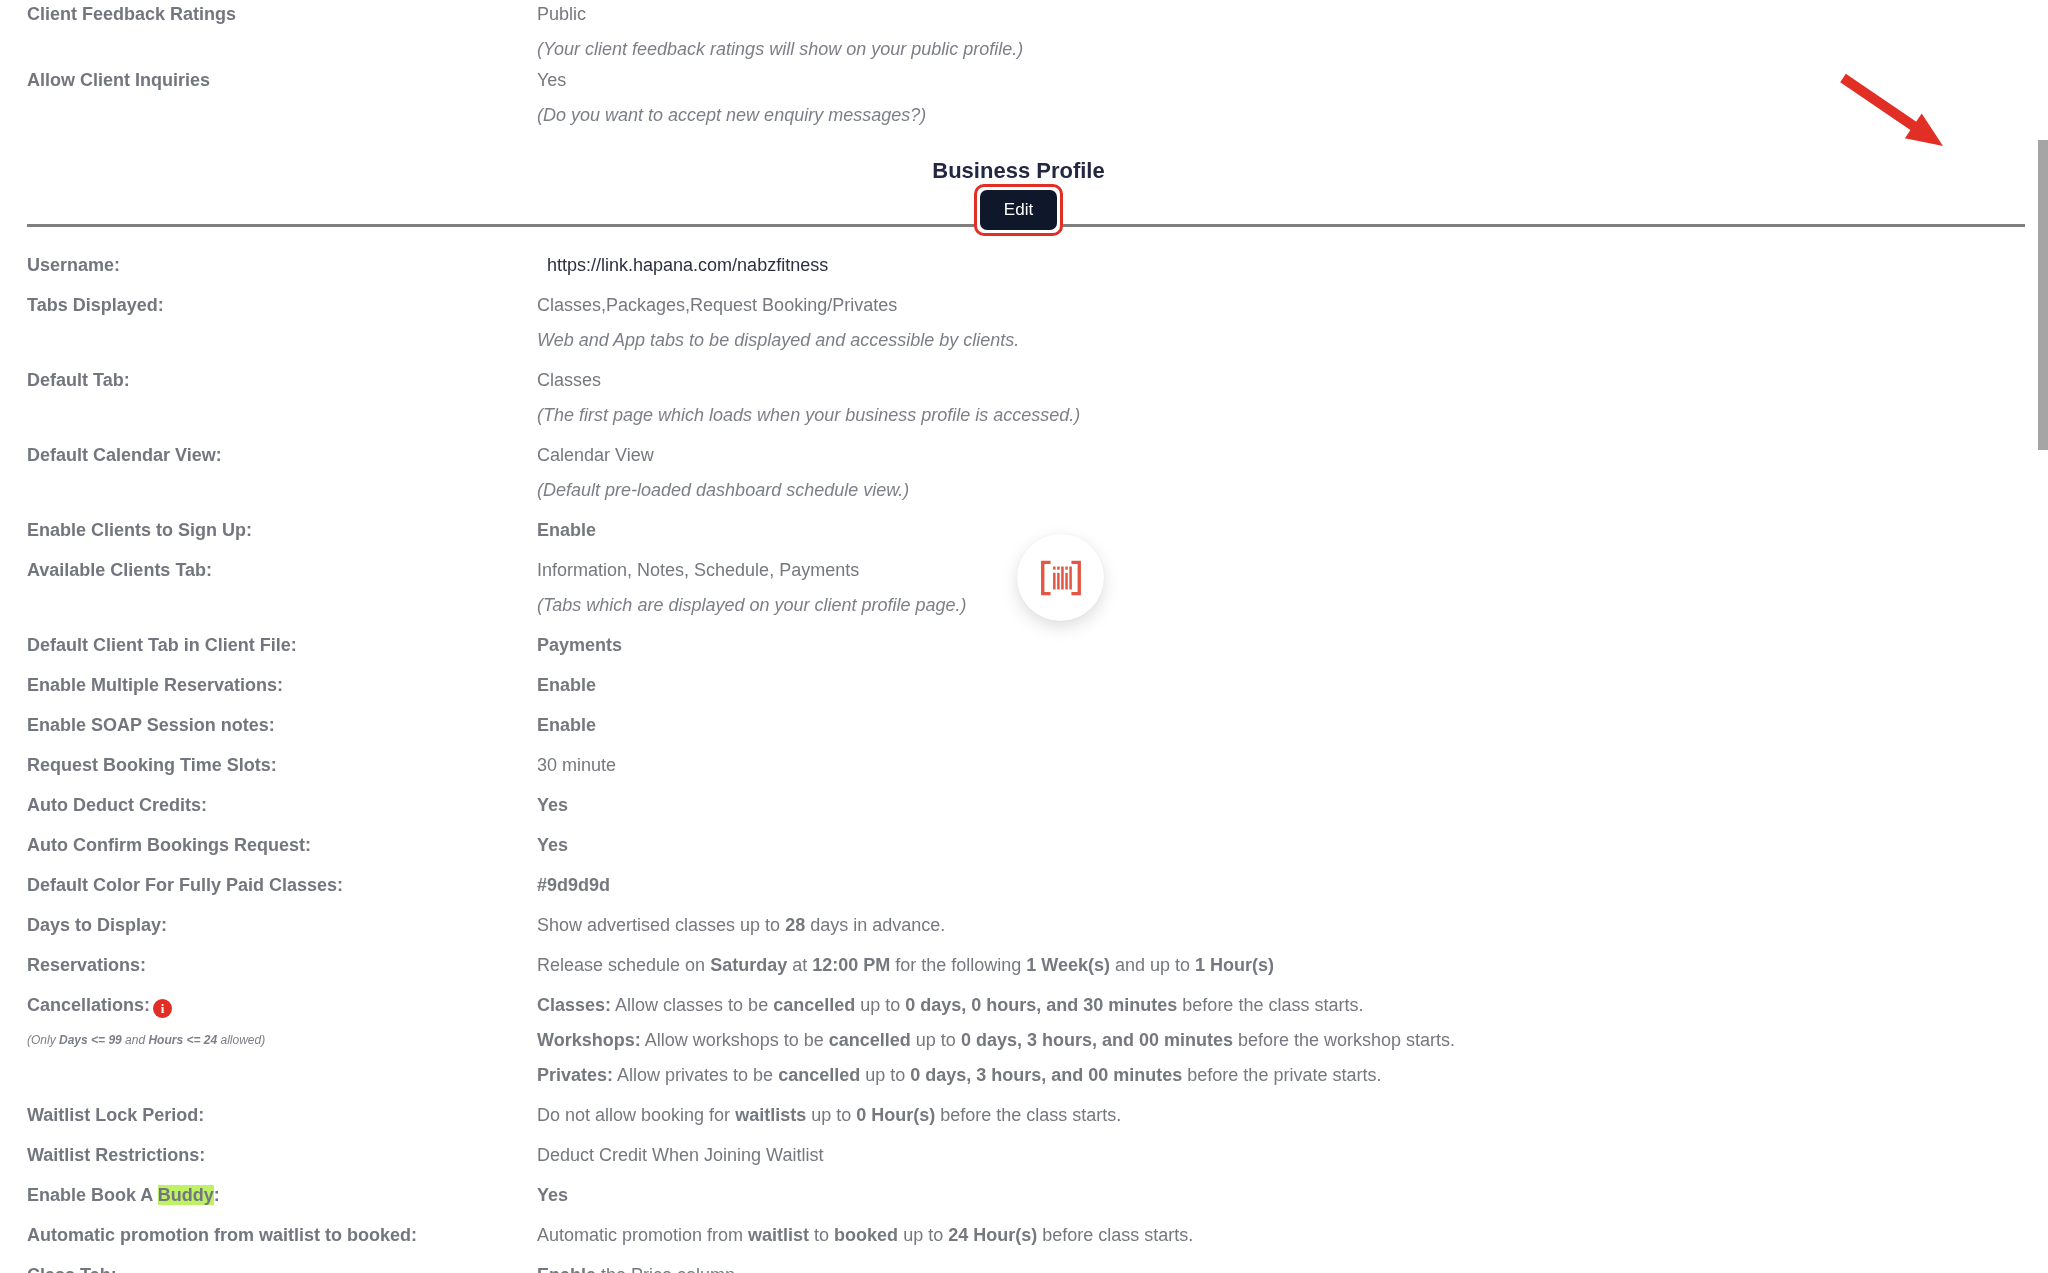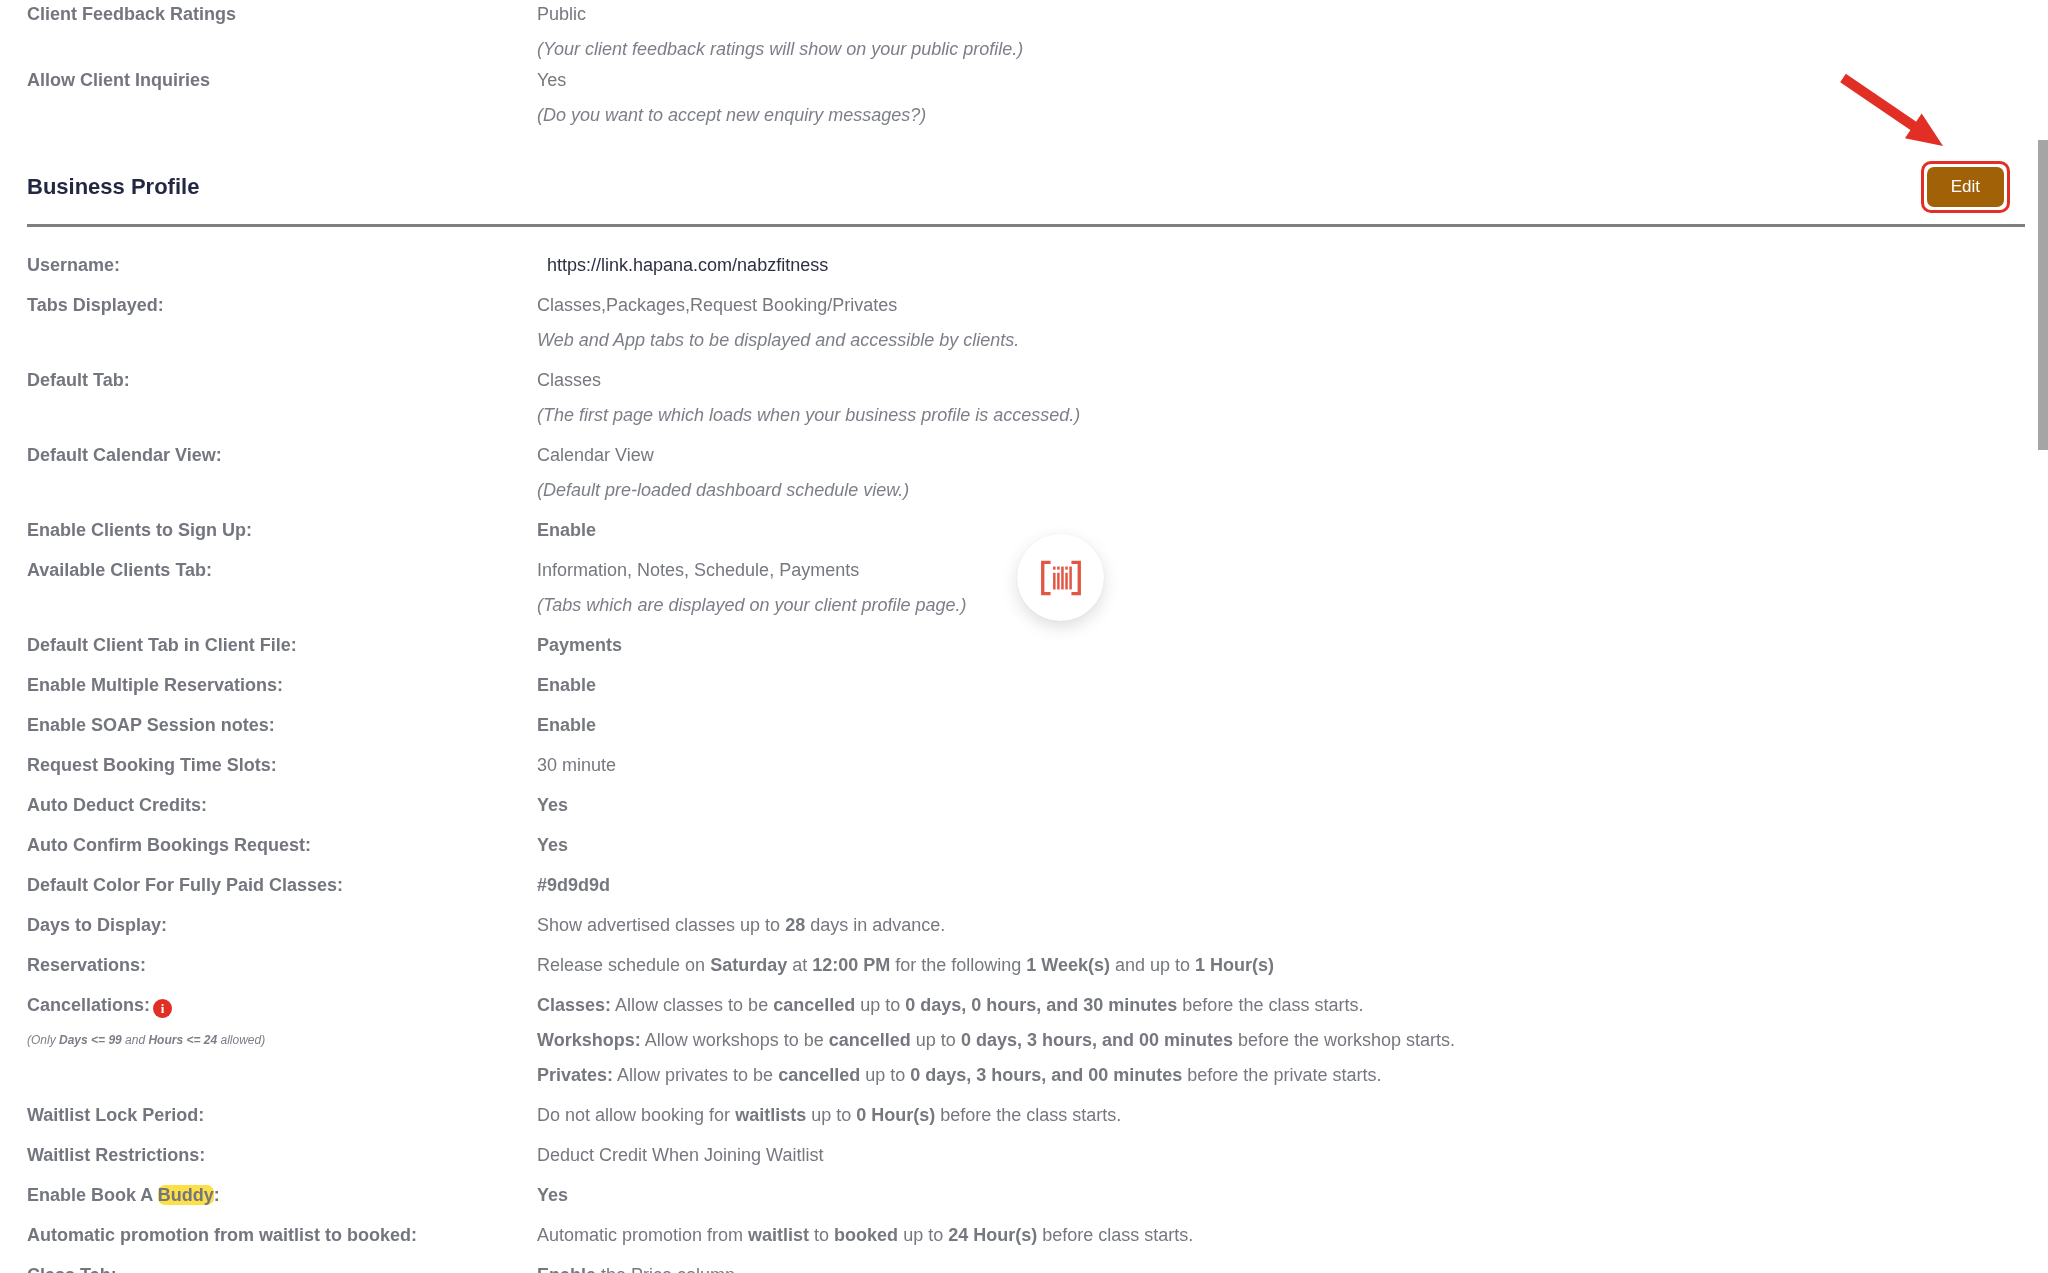--- a/index.html
+++ b/index.html
@@ -14,35 +14,35 @@
   #rows-top .row{margin-bottom:6px;}
   .lcol{padding-right:20px;}
   .lbl{font-weight:bold;color:#73767e;font-size:18px;line-height:25px;}
   .vcol{padding-right:20px;}
   .vline{color:#75787f;font-size:18px;line-height:25px;margin-bottom:10px;}
   .vline:last-child{margin-bottom:0;}
   .vline.note{font-style:italic;color:#7c7f88;}
   .lnote{font-style:italic;font-weight:normal;color:#7c7f88;font-size:12px;line-height:24px;margin-top:10px;}
   .b{font-weight:bold;}
   .dark{color:#2d3040;margin-left:10px;}
-  .hl{background:#fde047;border-radius:7px;}
+  .hl{background:#bef264;}
   .info-icon{
     display:inline-block;width:19px;height:19px;border-radius:50%;
     background:#e12f25;color:#ffffff;font-size:13px;font-weight:bold;
     text-align:center;line-height:19px;vertical-align:-2px;margin-left:3px;
     font-family:"Liberation Serif","DejaVu Serif",serif;
   }
   .section-head{
     display:flex;align-items:center;justify-content:space-between;
-    margin-top:30px;padding-right:38px;height:58px;
+    margin-top:30px;padding-right:38px;height:58px;flex-direction:column;
   }
   .section-title{font-size:22px;font-weight:bold;color:#232741;margin:0;}
   .edit-outline{border:3px solid #e12f25;border-radius:10px;padding:3px;background:#ffffff;}
   .edit-btn{
-    display:block;background:#a16207;color:#ffffff;font-size:17px;
+    display:block;background:#0f172a;color:#ffffff;font-size:17px;
     padding:10px 24px;border-radius:7px;border:none;cursor:pointer;
     font-family:inherit;
   }
   .divider{height:3px;background:#7e7e7e;margin:8px 23px 0 0;}
   #rows-main{margin-top:26px;}
   .loading-badge{
     position:absolute;left:1017px;top:534px;width:87px;height:87px;border-radius:50%;
     background:#ffffff;display:flex;align-items:center;justify-content:center;
     box-shadow:0 6px 16px rgba(70,70,85,0.18),0 0 2px rgba(0,0,0,0.05);
   }

